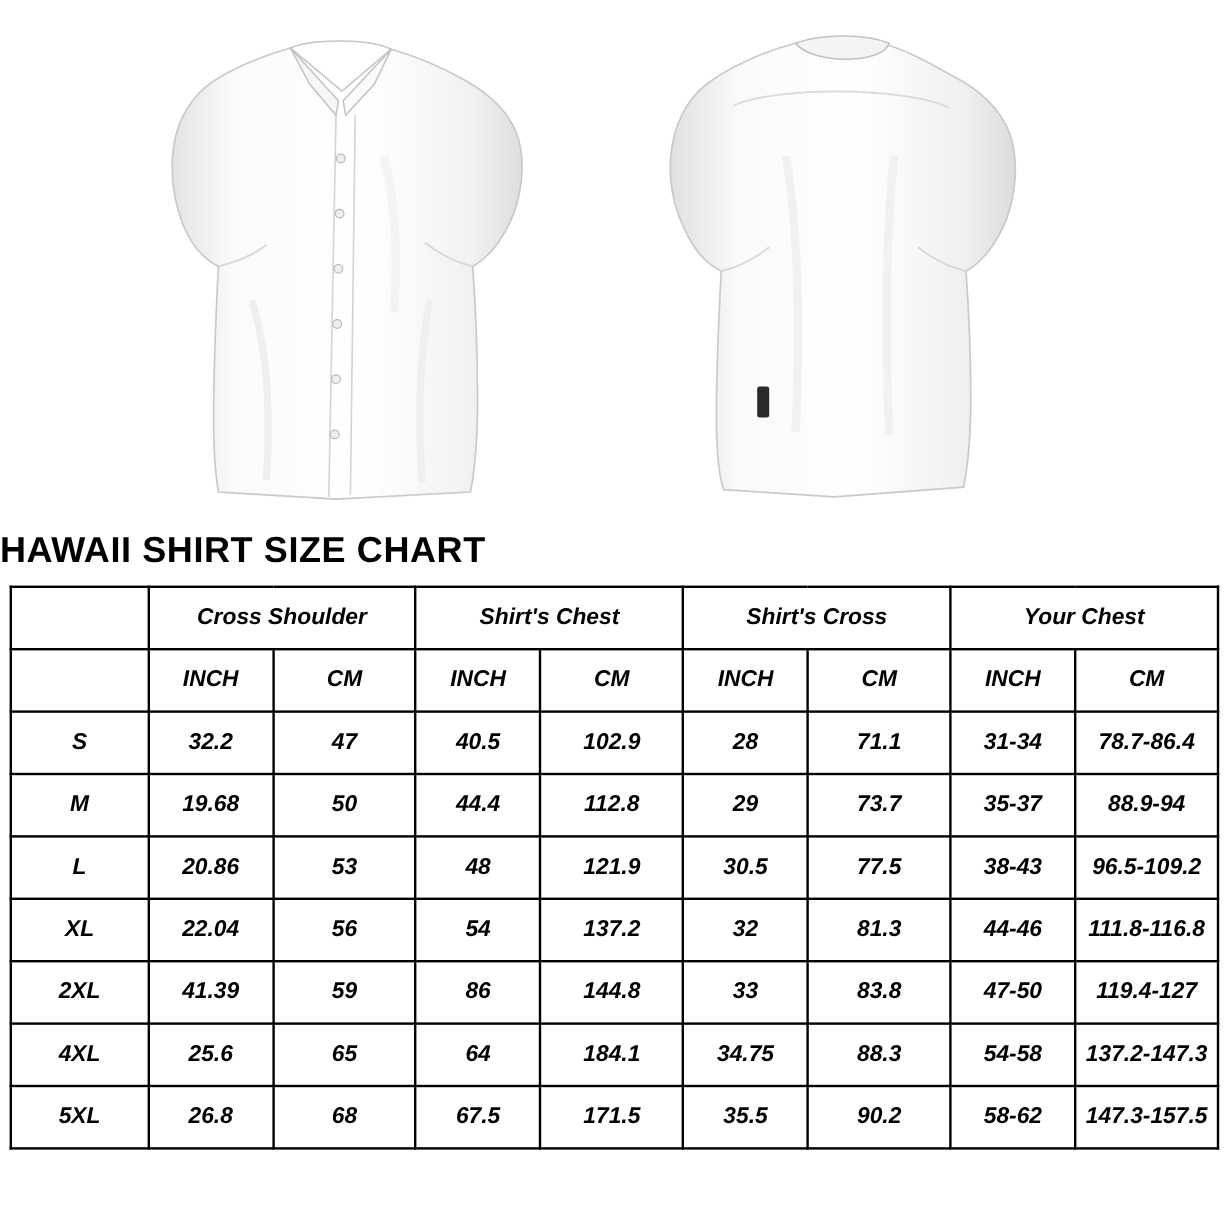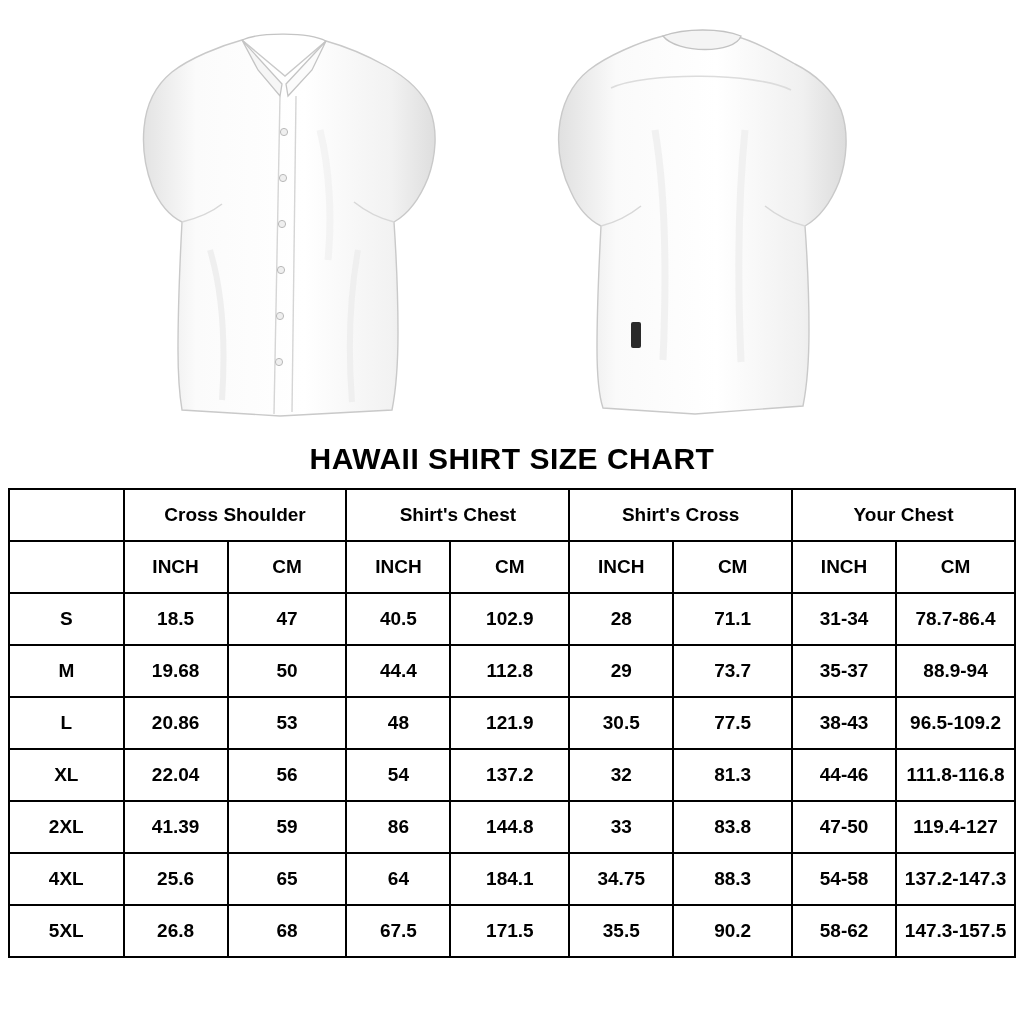--- a/index.html
+++ b/index.html
@@ -30,35 +30,36 @@
   }
   .shirt {
     position: absolute;
     top: 10px;
   }
   .shirt-front { left: 130px; }
   .shirt-back  { left: 545px; }
 
   
   .chart-title {
-    text-align: center;
+    text-align: left;
     font-size: 30px;
     font-weight: bold;
     letter-spacing: 0.5px;
     margin: 0;
     padding: 2px 0 12px 0;
     color: #000;
   }
 
   
   table.size-chart {
     border-collapse: collapse;
     width: 1008px;
     margin: 0 auto;
     table-layout: fixed;
+    font-style: italic;
   }
   table.size-chart th,
   table.size-chart td {
     border: 2px solid #000000;
     text-align: center;
     vertical-align: middle;
     padding: 0;
     height: 50px;
     font-size: 19px;
     font-weight: bold;
@@ -211,21 +212,21 @@
         <th class="unit-cm">CM</th>
         <th class="unit-inch">INCH</th>
         <th class="unit-cm">CM</th>
         <th class="unit-inch">INCH</th>
         <th class="unit-cm">CM</th>
       </tr>
     </thead>
     <tbody>
       <tr>
         <td class="size-label white">S</td>
-        <td class="yellow">18.5</td>
+        <td class="yellow">32.2</td>
         <td class="white">47</td>
         <td class="yellow">40.5</td>
         <td class="white">102.9</td>
         <td class="yellow">28</td>
         <td class="white">71.1</td>
         <td class="yellow">31-34</td>
         <td class="white small-num">78.7-86.4</td>
       </tr>
       <tr>
         <td class="size-label white">M</td>

